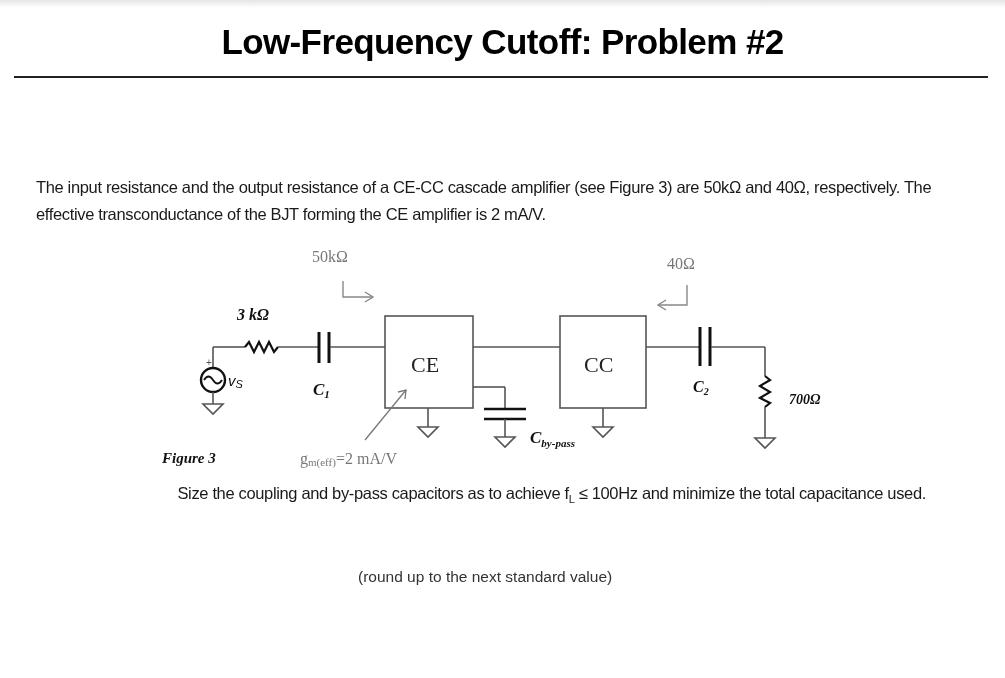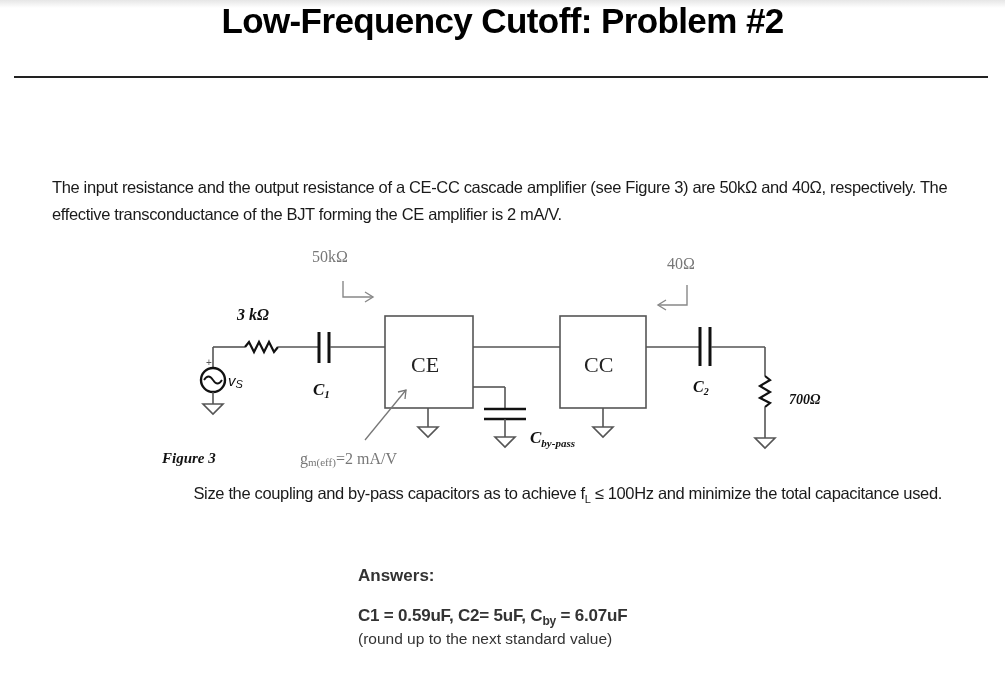--- a/index.html
+++ b/index.html
@@ -1,20 +1,20 @@
 <!DOCTYPE html>
 <html><head>
 <meta charset="utf-8">
 <style>
   html, body { margin:0; padding:0; background:#ffffff; }
   body { width:1005px; height:678px; position:relative; overflow:hidden; font-family:"Liberation Sans", sans-serif; color:#111; }
   .topfade { position:absolute; left:0; top:0; width:1005px; height:8px; background:linear-gradient(#e6e6e6,#ffffff); }
-  .title { position:absolute; left:0; top:1px; width:1005px; text-align:center; font-family:"Liberation Sans", sans-serif; font-weight:bold; font-size:35px; letter-spacing:-0.6px; color:#000; }
+  .title { position:absolute; left:0; top:22px; width:1005px; text-align:center; font-family:"Liberation Sans", sans-serif; font-weight:bold; font-size:35px; letter-spacing:-0.6px; color:#000; }
   .rule { position:absolute; left:14px; top:76px; width:974px; height:2px; background:#222; }
-  .para { position:absolute; left:52px; font-size:16.5px; line-height:27px; color:#1a1a1a; letter-spacing:-0.35px; }
+  .para { position:absolute; left:36px; font-size:16.5px; line-height:27px; color:#1a1a1a; letter-spacing:-0.35px; }
   .p1 { top:174px; width:910px; }
   .p2 { top:480px; width:890px;text-align:right; }
   .answers { position:absolute; left:358px; top:566px; }
   .answers .hd { font-weight:bold; font-size:17px; color:#333; }
   .answers .vals { font-weight:bold; font-size:17px; color:#333; margin-top:20px; letter-spacing:-0.2px; }
   .answers .vals sub { font-size:12px; vertical-align:-4px; }
   .answers .note { font-size:15.5px; color:#333; margin-top:2px; }
   svg.circuit { position:absolute; left:0; top:0; }
   .lbl-serif { font-family:"Liberation Serif", serif; }
 </style>
@@ -94,16 +94,14 @@
   <text class="lbl-serif" x="530" y="443" font-size="17" font-weight="bold" font-style="italic" fill="#111"><tspan>C</tspan><tspan font-size="11" dy="4">by-pass</tspan></text>
   <text class="lbl-serif" x="693" y="392" font-size="16" font-weight="bold" font-style="italic" fill="#111"><tspan>C</tspan><tspan font-size="10" dy="3">2</tspan></text>
   <text class="lbl-serif" x="789" y="404" font-size="14" font-weight="bold" font-style="italic" fill="#111">700Ω</text>
   <text class="lbl-serif" x="162" y="463" font-size="15" font-weight="bold" font-style="italic" fill="#111">Figure 3</text>
   <text class="lbl-serif" x="300" y="464" font-size="16" fill="#777"><tspan>g</tspan><tspan font-size="11" dy="2">m(eff)</tspan><tspan dy="-2">=2 mA/V</tspan></text>
 </svg>
 
 <div class="para p2"><span>Size the coupling and by-pass capacitors as to achieve f</span><sub style="font-size:11px">L</sub><span> ≤ 100Hz and minimize the total capacitance used.</span></div>
 
 <div class="answers">
-  <div class="hd">Answers:</div>
-  <div class="vals"><span>C1 = 0.59uF, C2= 5uF, C</span><sub>by</sub><span> = 6.07uF</span></div>
   <div class="note">(round up to the next standard value)</div>
 </div>
 
 </body></html>

